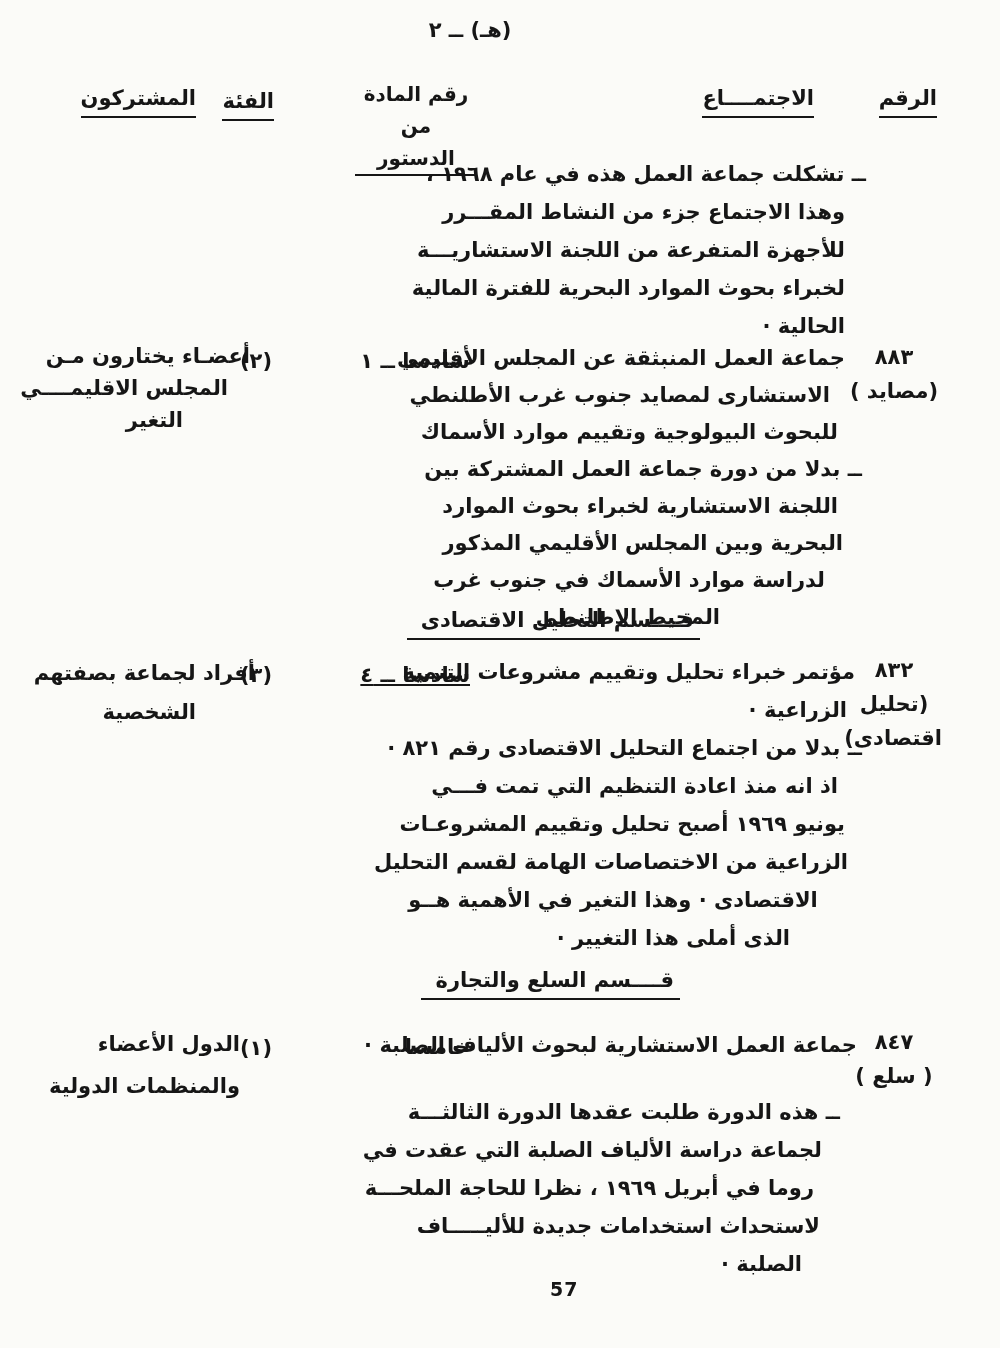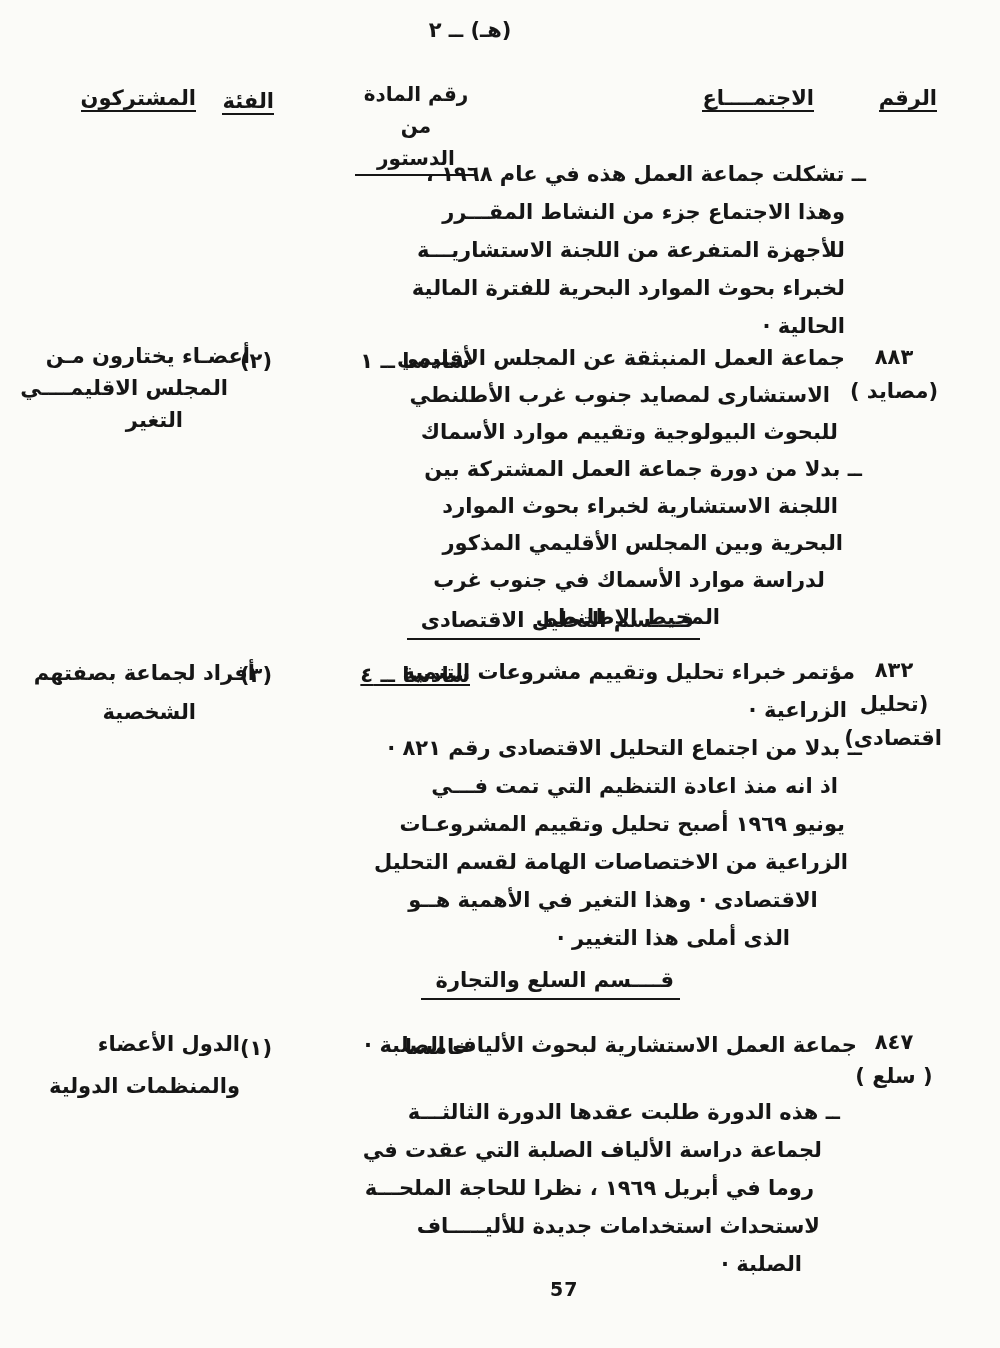--- a/index.html
+++ b/index.html
@@ -4,21 +4,21 @@
 <style>
   html,body{margin:0;padding:0;}
   body{
     width:1000px;height:1348px;position:relative;
     background:#fbfbf8;color:#161616;
     font-family:"DejaVu Sans",sans-serif;
     font-weight:700;direction:rtl;overflow:hidden;
   }
   .abs{position:absolute;}
   .page-header{top:18px;left:0;width:940px;text-align:center;font-size:21px;}
-  .col-head{font-size:21px;border-bottom:2px solid #161616;white-space:nowrap;}
+  .col-head{font-size:21px;padding-bottom:6px;border-bottom:2px solid #161616;white-space:nowrap;}
   .col-head-article{font-size:20px;width:122px;text-align:center;border-bottom:2px solid #161616;line-height:32px;}
   .blk{font-size:21px;text-align:right;}
   .blk > div{white-space:nowrap;}
   .lh37 > div{height:37px;}
   .lh38 > div{height:38px;}
   .lh32 > div{height:32px;}
   .lh39 > div{height:39px;}
   .lh42 > div{height:42px;margin-left:24px;}
   .num-col{width:96px;text-align:center;font-size:21px;}
   .num-col > div{height:34px;white-space:nowrap;}

